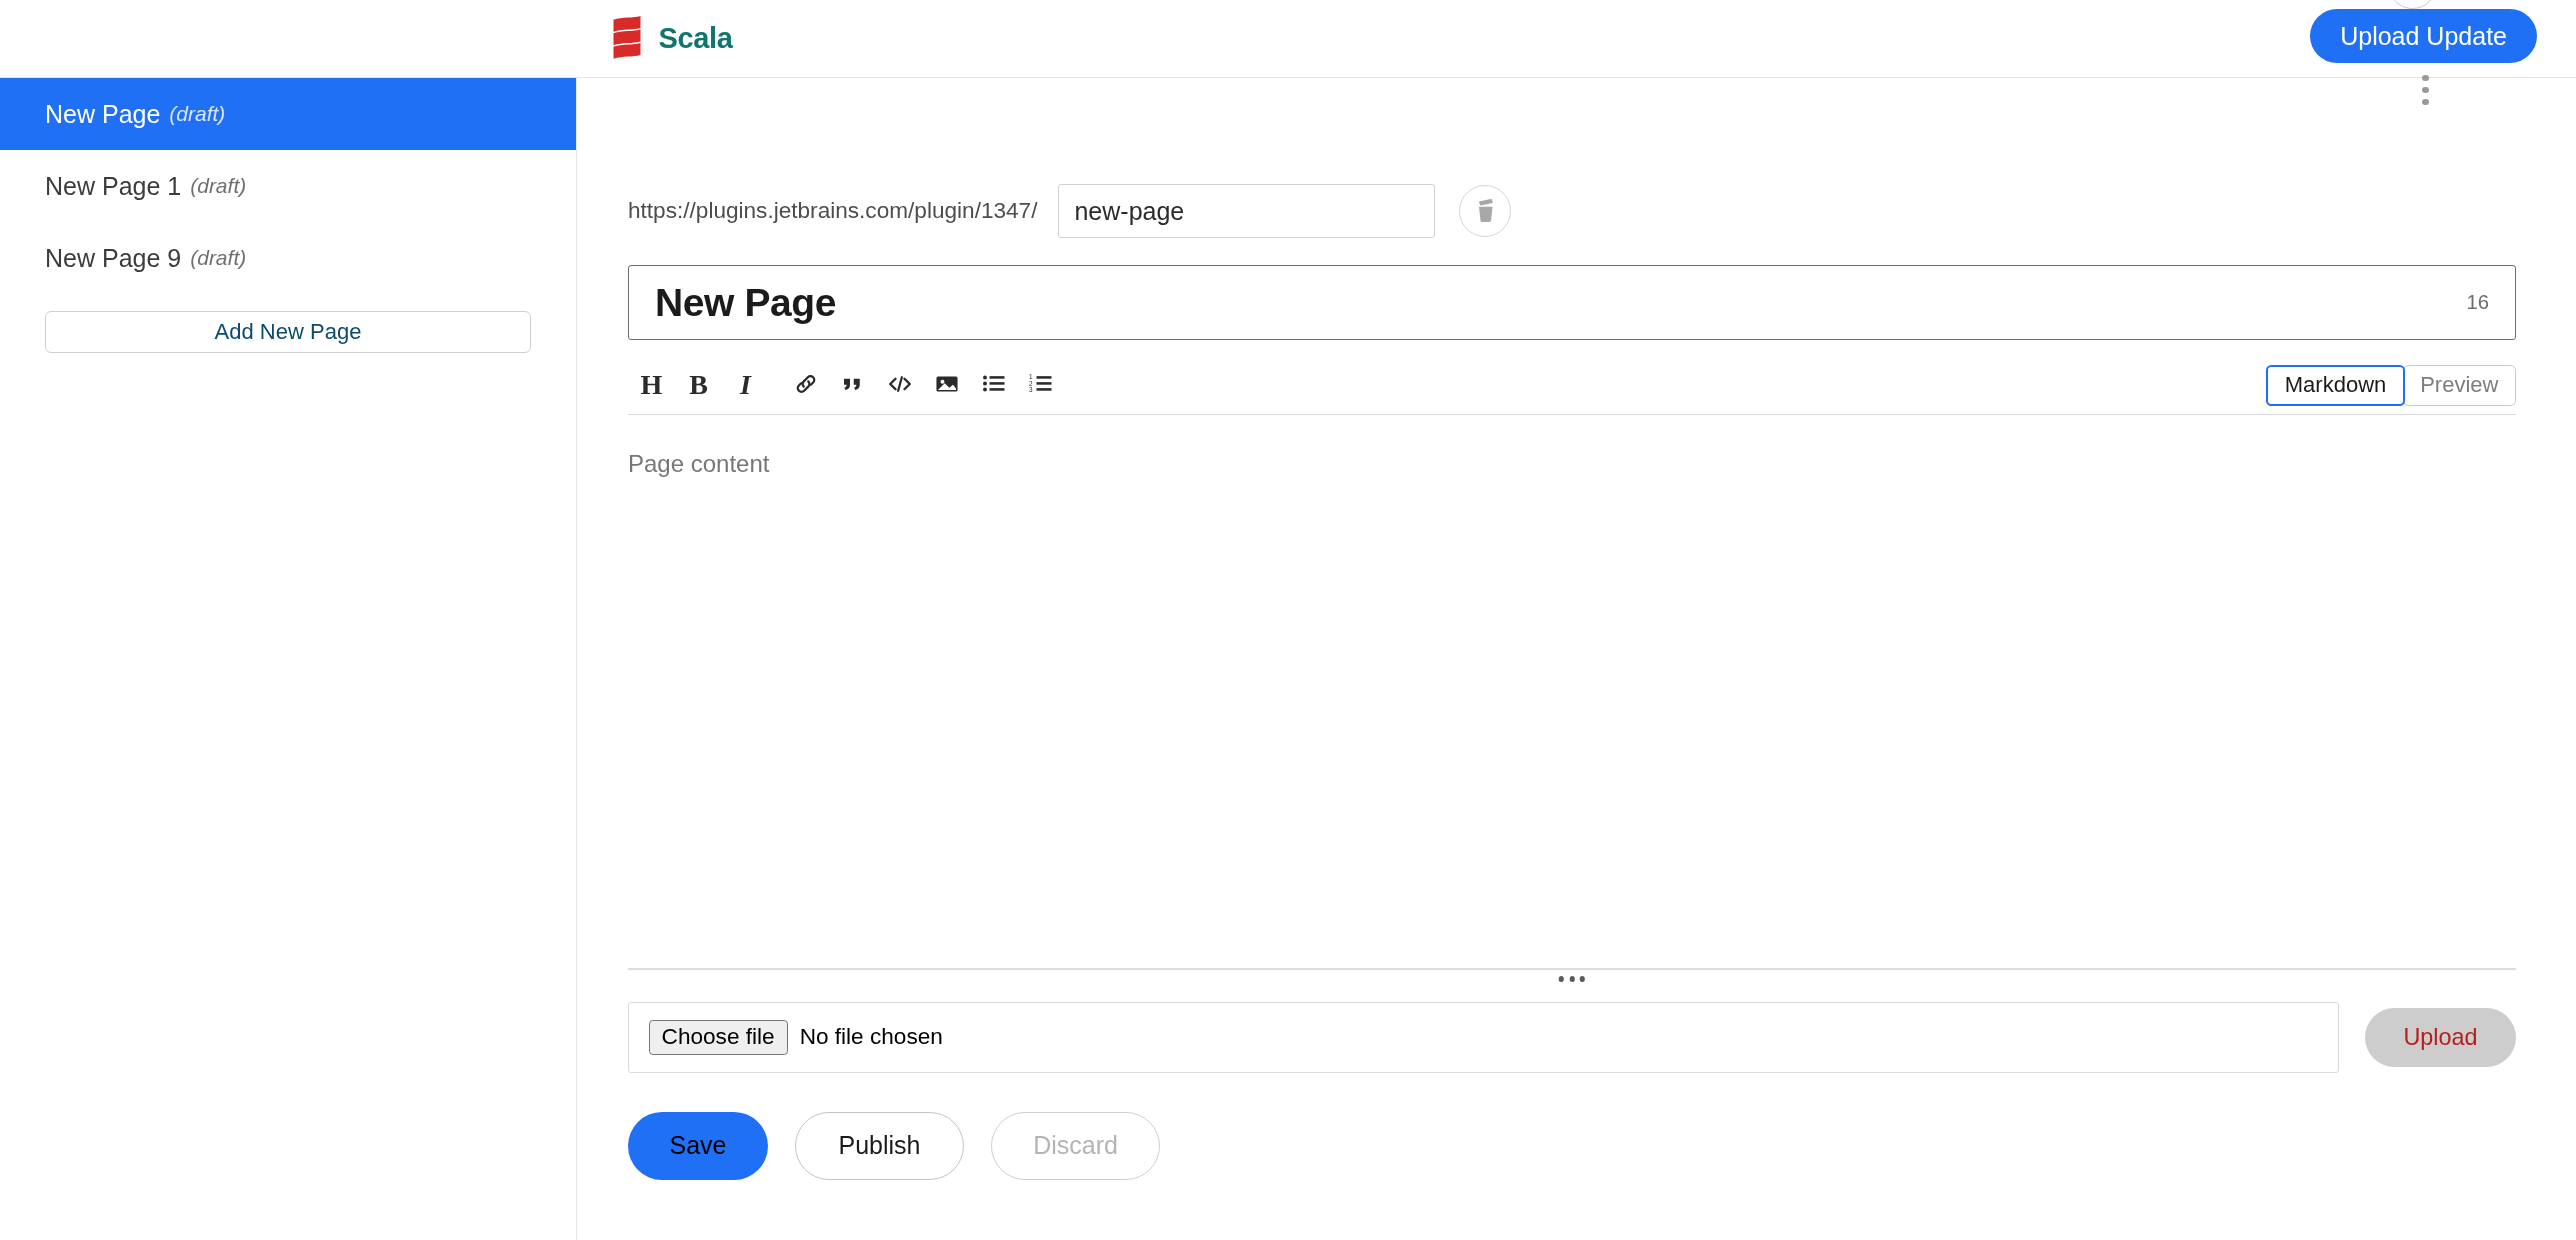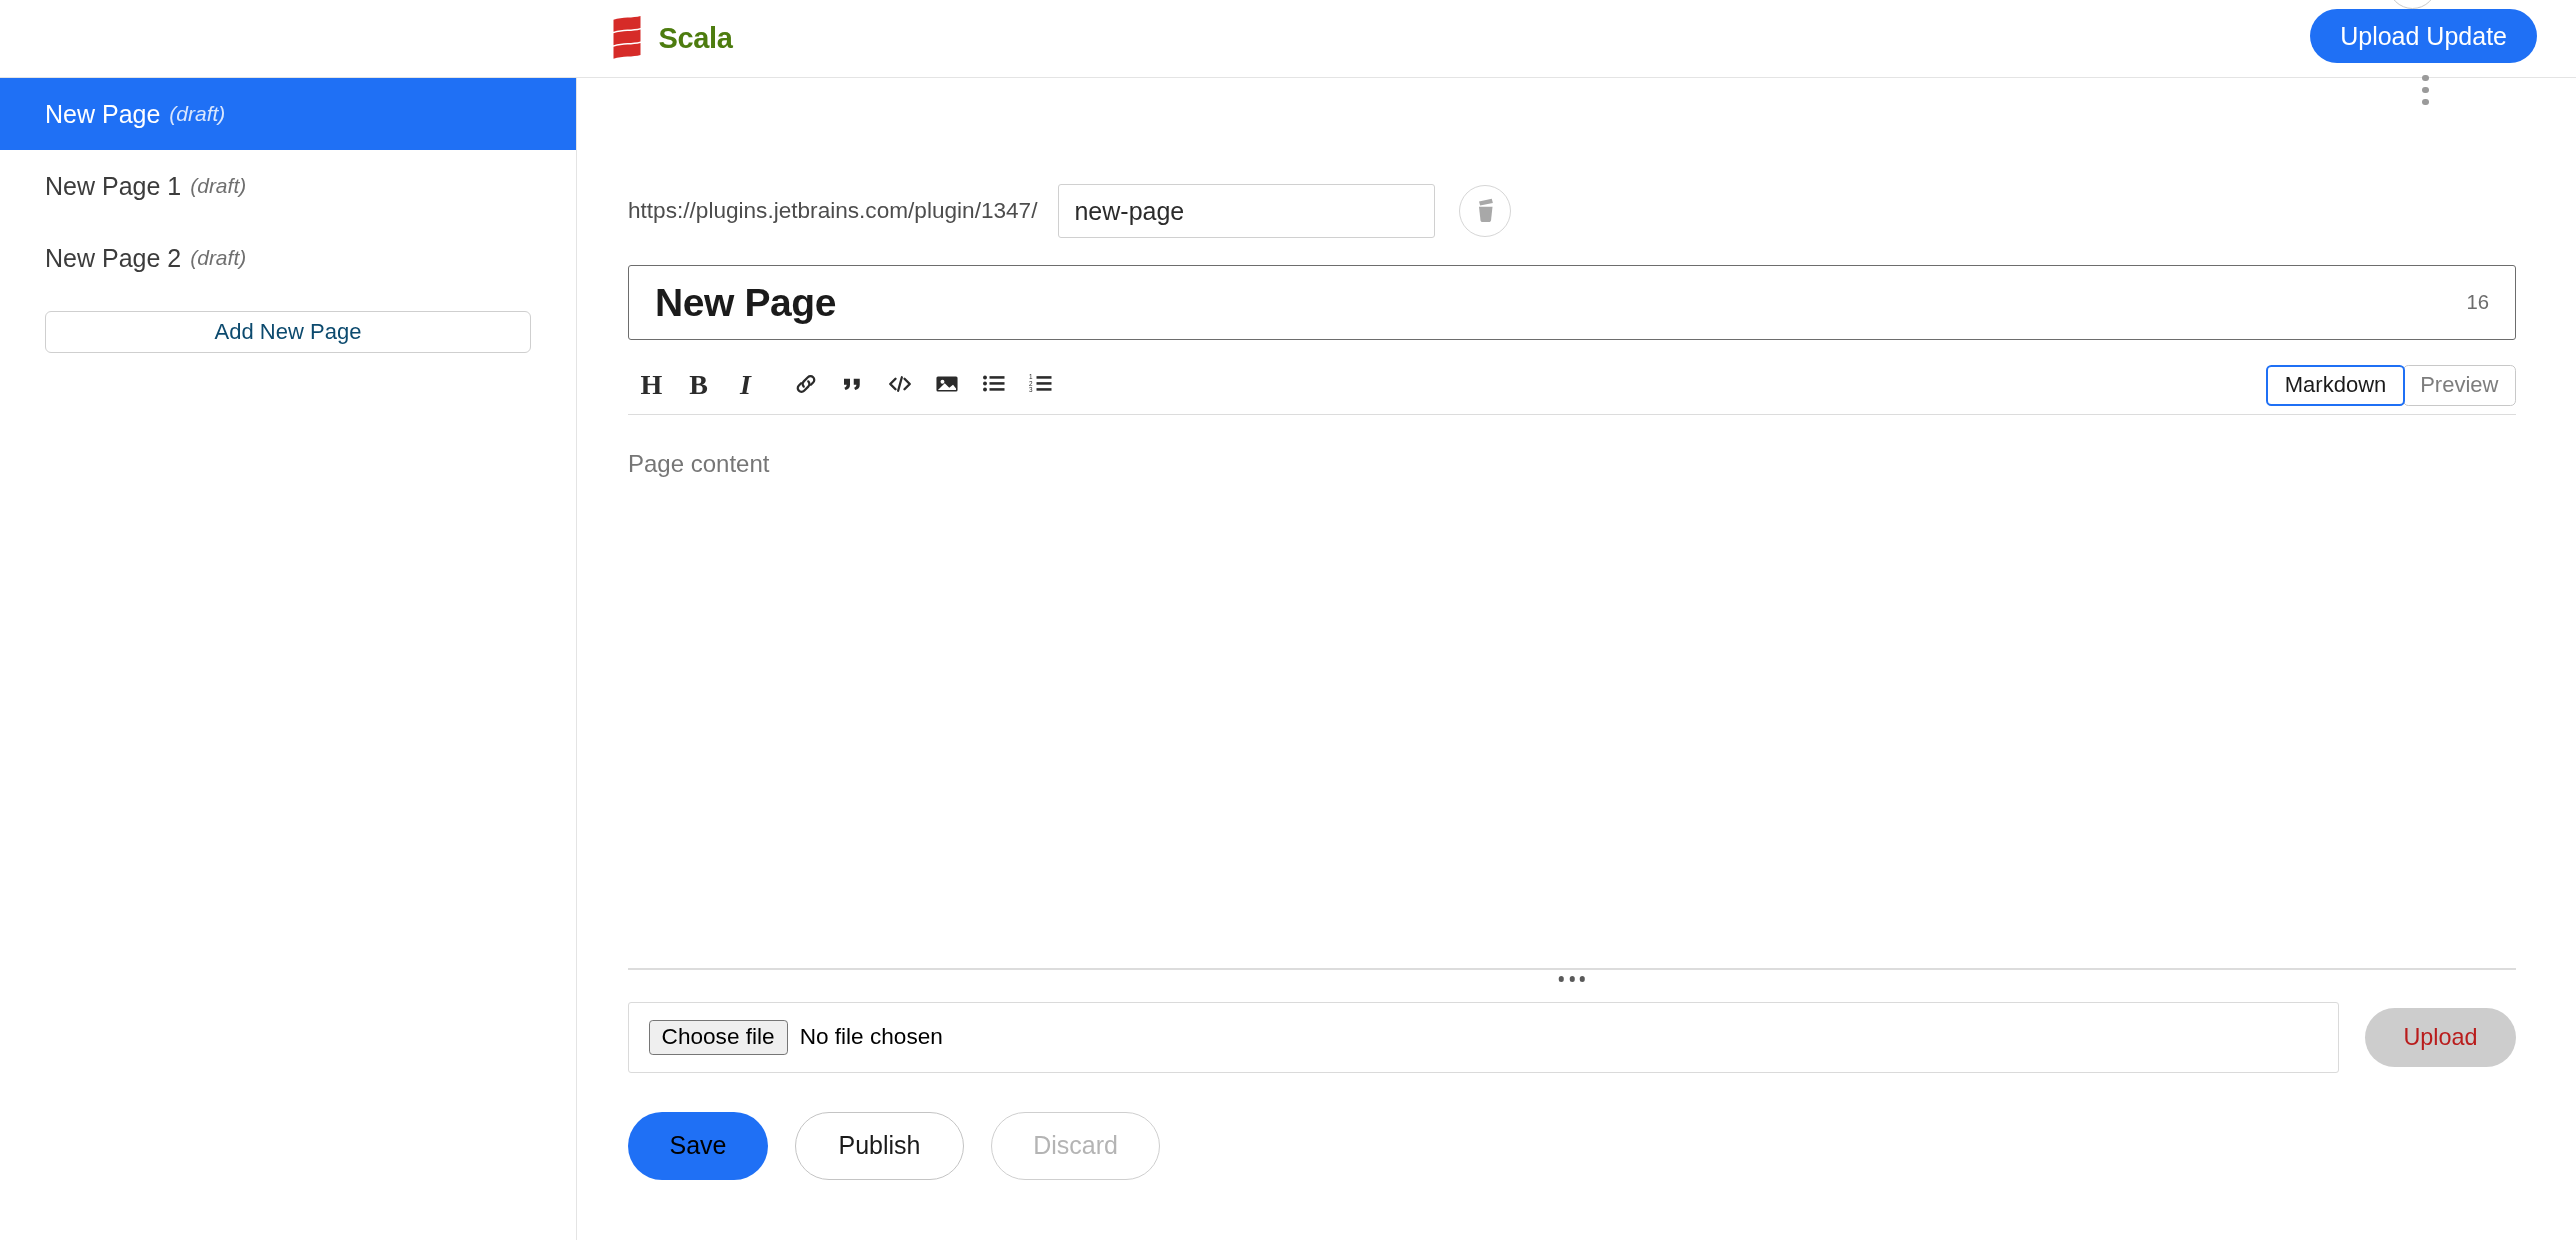--- a/index.html
+++ b/index.html
@@ -33,21 +33,21 @@
   }
   .scala-logo {
     width: 30px;
     height: 47px;
     display: block;
   }
   .brand-name {
     font-size: 29px;
     font-weight: bold;
     letter-spacing: -0.4px;
-    color: #4d7c0f;
+    color: #0f766e;
   }
   .nav {
     display: flex;
     align-items: center;
     margin-left: 47px;
     height: 78px;
   }
   .nav-item {
     font-size: 26px;
     color: #7a7a7a;
@@ -475,21 +475,21 @@
   <div class="sidebar">
     <div class="side-item selected">
       <span>New Page</span>
       <span class="draft">(draft)</span>
     </div>
     <div class="side-item">
       <span>New Page 1</span>
       <span class="draft">(draft)</span>
     </div>
     <div class="side-item">
-      <span>New Page 2</span>
+      <span>New Page 9</span>
       <span class="draft">(draft)</span>
     </div>
     <div class="add-page-wrap">
       <button class="add-page-btn">Add New Page</button>
     </div>
   </div>
 
   <div class="main">
 
     <div class="url-row">

